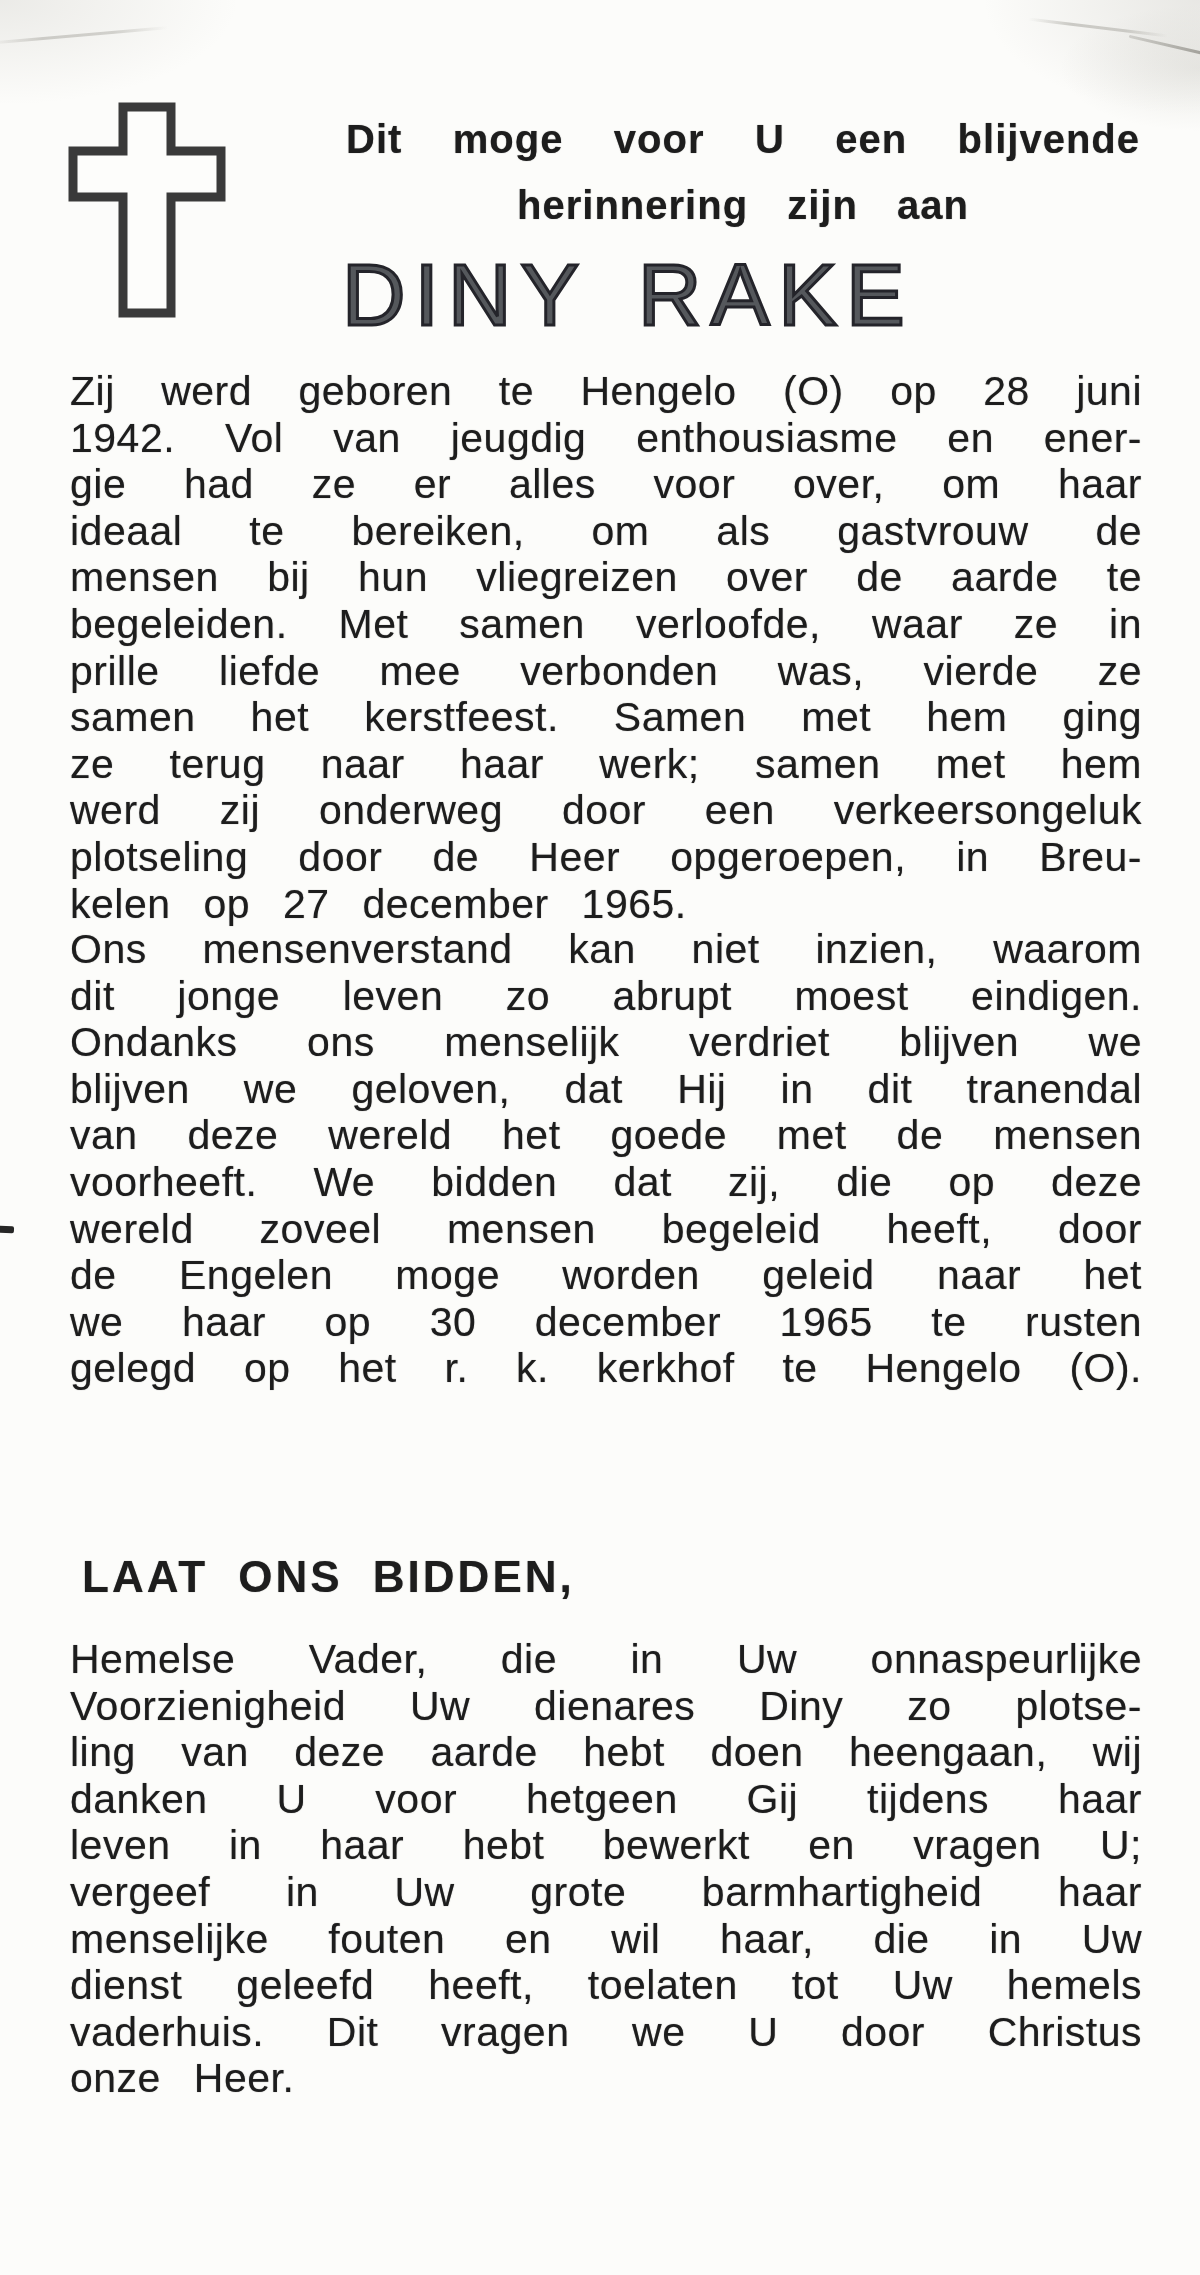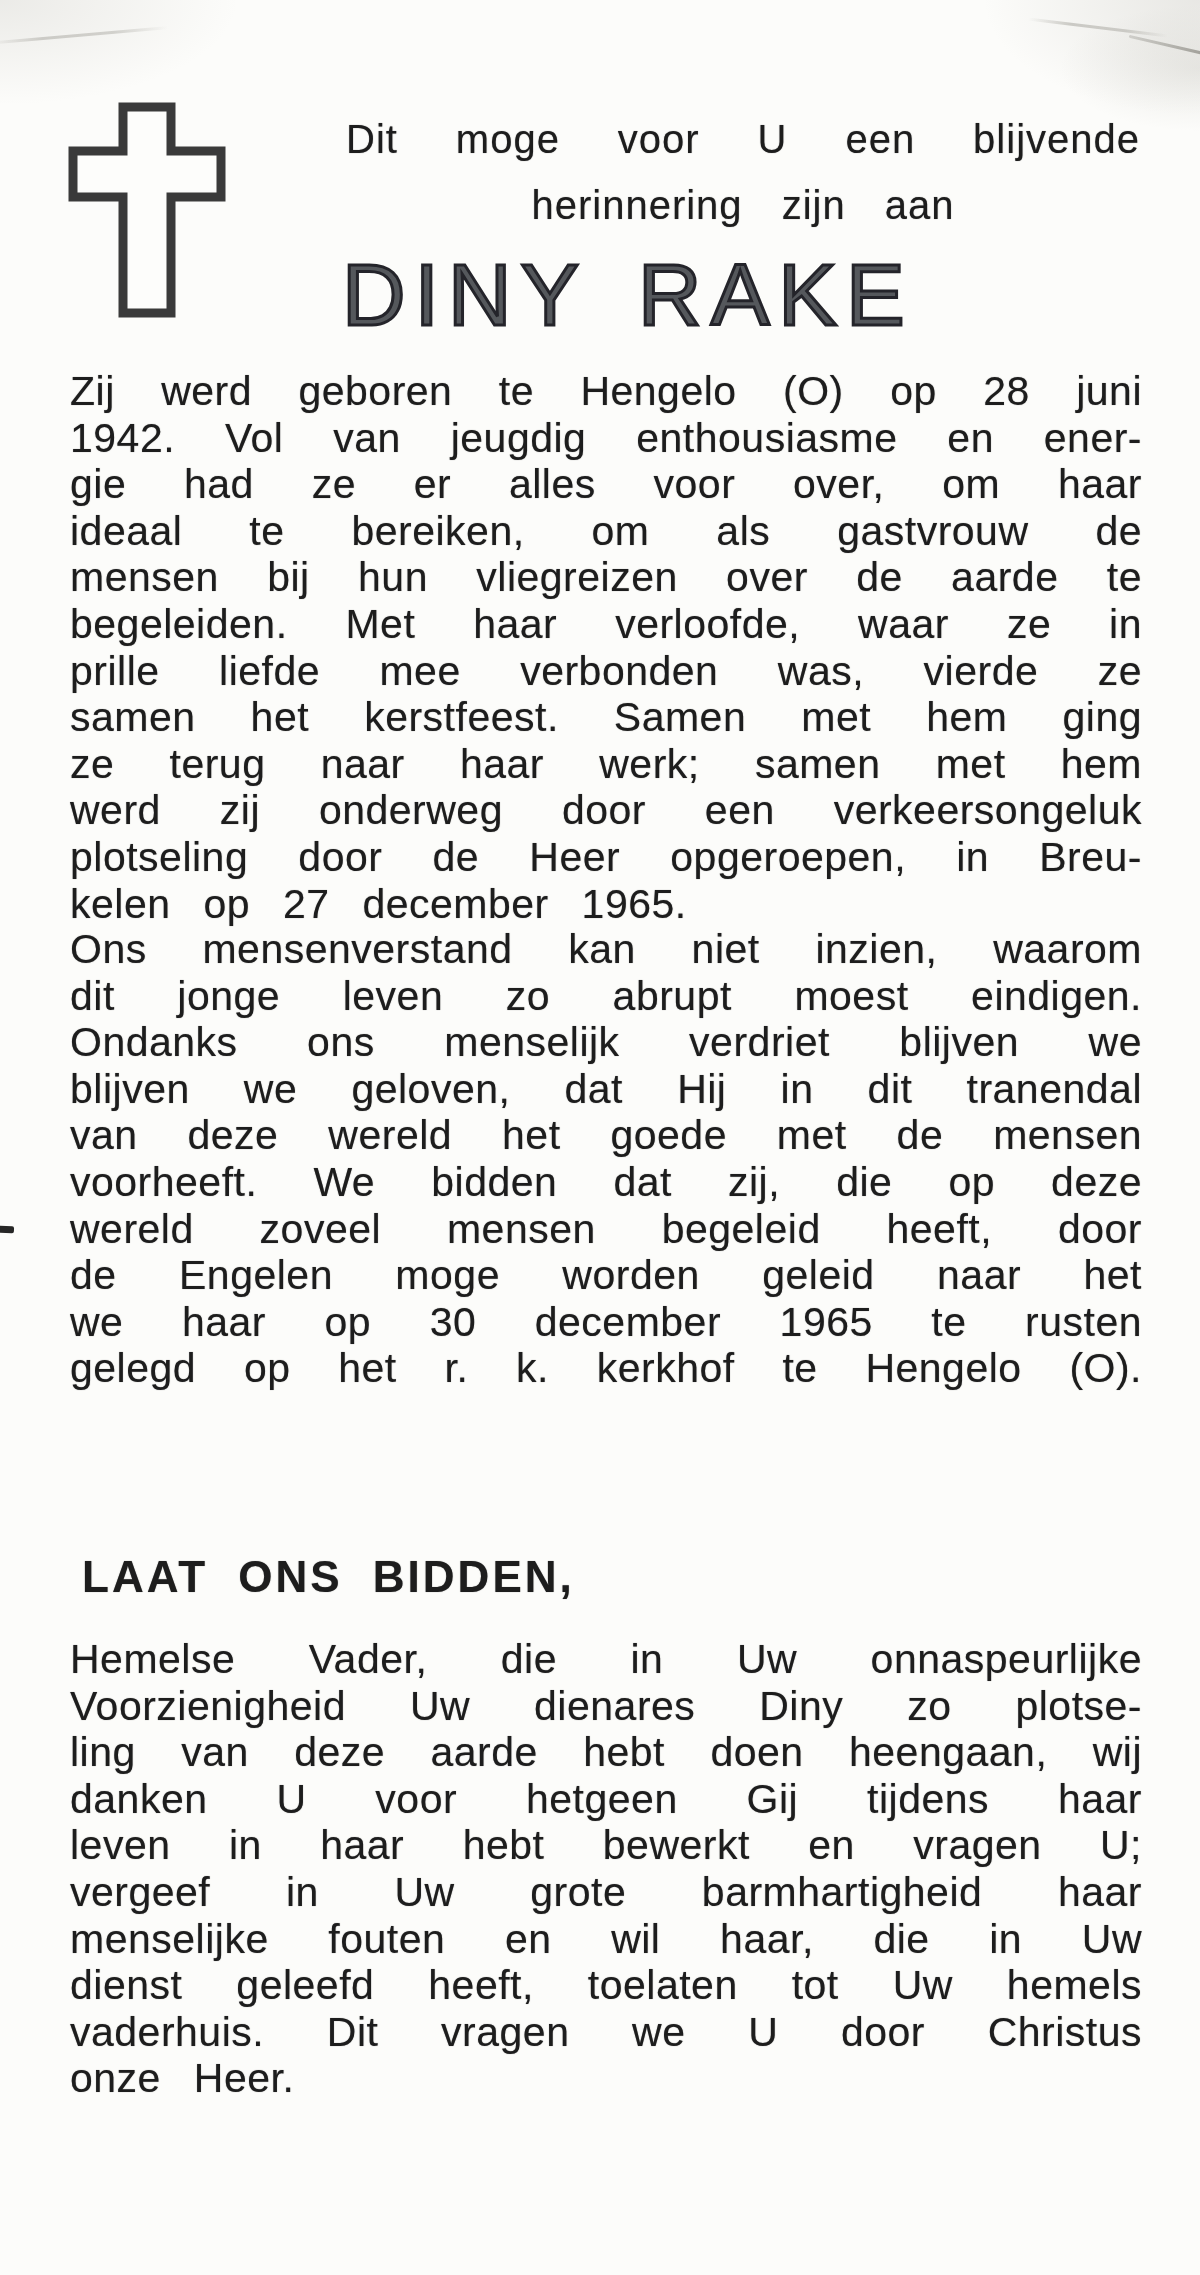--- a/index.html
+++ b/index.html
@@ -46,21 +46,21 @@
     left: 68px; top: 102px;
     width: 158px; height: 216px;
   }
   
   #header-block {
     position: absolute;
     left: 346px; top: 106px;
     width: 794px;
     font-size: 40px;
     line-height: 66px;
-    font-weight: 400;
+    font-weight: 700;
     letter-spacing: 1px;
     word-spacing: 27px;
     text-shadow: 0 0 1px rgba(20,20,20,.55);
   }
   #header-line1 { text-align: justify; text-align-last: justify; }
   #header-line2 { text-align: center; }
   
   #deceased-name {
     position: absolute;
     left: 342px; top: 244px;
@@ -124,21 +124,21 @@
   </div>
 
   <div id="deceased-name">DINY RAKE</div>
 
   <div id="para-life-1" class="para last-left">
       <div class="line">Zij werd geboren te Hengelo (O) op 28 juni</div>
       <div class="line">1942. Vol van jeugdig enthousiasme en ener-</div>
       <div class="line">gie had ze er alles voor over, om haar</div>
       <div class="line">ideaal te bereiken, om als gastvrouw de</div>
       <div class="line">mensen bij hun vliegreizen over de aarde te</div>
-      <div class="line">begeleiden. Met haar verloofde, waar ze in</div>
+      <div class="line">begeleiden. Met samen verloofde, waar ze in</div>
       <div class="line">prille liefde mee verbonden was, vierde ze</div>
       <div class="line">samen het kerstfeest. Samen met hem ging</div>
       <div class="line">ze terug naar haar werk; samen met hem</div>
       <div class="line">werd zij onderweg door een verkeersongeluk</div>
       <div class="line">plotseling door de Heer opgeroepen, in Breu-</div>
       <div class="line">kelen op 27 december 1965.</div>
     </div>
 
   <div id="para-life-2" class="para">
       <div class="line">Ons mensenverstand kan niet inzien, waarom</div>

